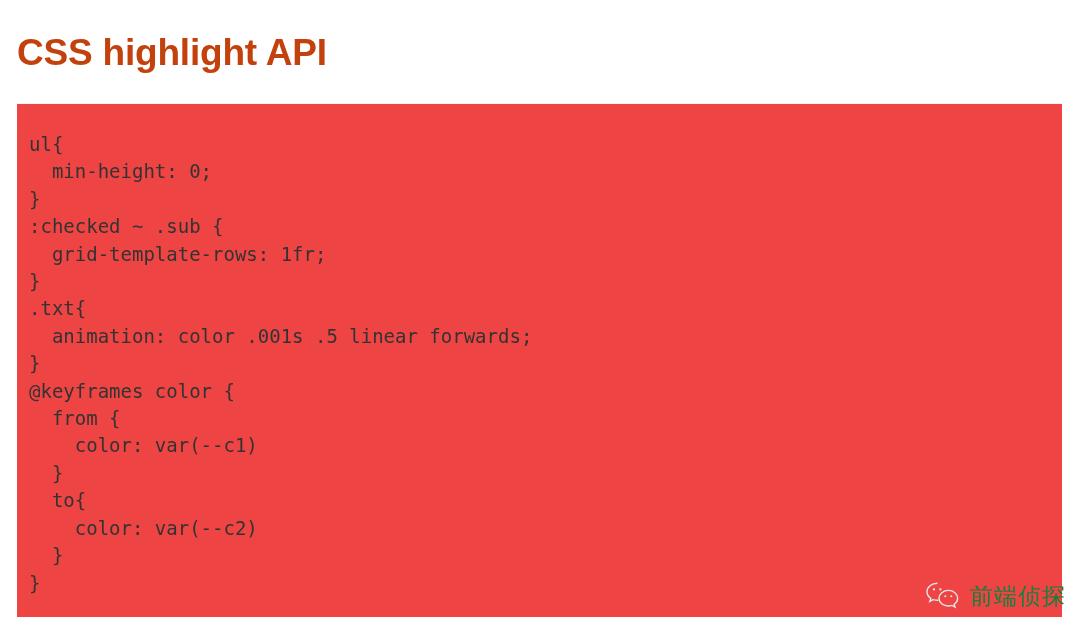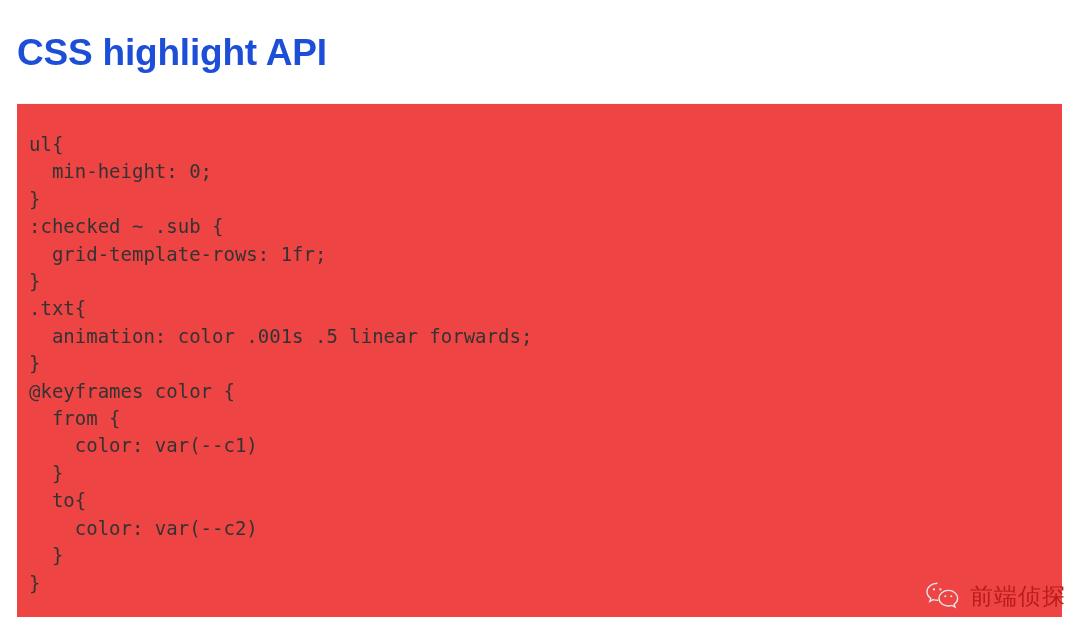--- a/index.html
+++ b/index.html
@@ -80,33 +80,33 @@
     font-size: 23px;
     line-height: 26px;
     color: #e2e2e2;
     white-space: nowrap;
     letter-spacing: 1px;
   }
 </style>
 </head>
 <body style="background: rgb(255, 255, 255);">
 
-<div class="slide-title" style="color: #1d4ed8;">CSS highlight API</div>
+<div class="slide-title" style="color: #c2410c;">CSS highlight API</div>
 
 <div class="code-block" style="background: #ef4444;">
   <pre class="code-pre" style="color: rgb(51, 51, 51);"><code><span class="code-line">ul{</span><span class="code-line">  min-height: 0;</span><span class="code-line">}</span><span class="code-line">:checked ~ .sub {</span><span class="code-line">  grid-template-rows: 1fr;</span><span class="code-line">}</span><span class="code-line">.txt{</span><span class="code-line">  animation: color .001s .5 linear forwards;</span><span class="code-line">}</span><span class="code-line">@keyframes color {</span><span class="code-line">  from {</span><span class="code-line">    color: var(--c1)</span><span class="code-line">  }</span><span class="code-line">  to{</span><span class="code-line">    color: var(--c2)</span><span class="code-line">  }</span><span class="code-line">}</span></code></pre>
 </div>
 
 <div class="watermark">
   <svg class="watermark-icon" viewBox="0 0 36 30" aria-hidden="true">
     <g fill="none" stroke="#e6e6e6" stroke-width="1.4">
       <path d="M12.4 2.2C6.6 2.2 2 6.0 2 10.7c0 2.6 1.5 5.0 3.8 6.6l-1.0 3.0 3.4-1.7c1.3.4 2.7.6 4.2.6.4 0 .8 0 1.2-.1"></path>
       <path d="M23.4 9.4c-5.2 0-9.4 3.5-9.4 7.8 0 4.3 4.2 7.8 9.4 7.8 1.2 0 2.4-.2 3.5-.6l3.1 1.6-.9-2.7c2.1-1.4 3.5-3.6 3.5-6.1 0-4.3-4.2-7.8-9.2-7.8z"></path>
     </g>
     <g fill="#e6e6e6">
       <circle cx="9.0" cy="8.4" r="1.15"></circle>
       <circle cx="15.4" cy="8.4" r="1.15"></circle>
       <circle cx="20.3" cy="15.2" r="1.05"></circle>
       <circle cx="26.3" cy="15.2" r="1.05"></circle>
     </g>
   </svg>
-  <span class="watermark-text" style="color: #b91c1c;">前端侦探</span>
+  <span class="watermark-text" style="color: #15803d;">前端侦探</span>
 </div>
 
 </body></html>

